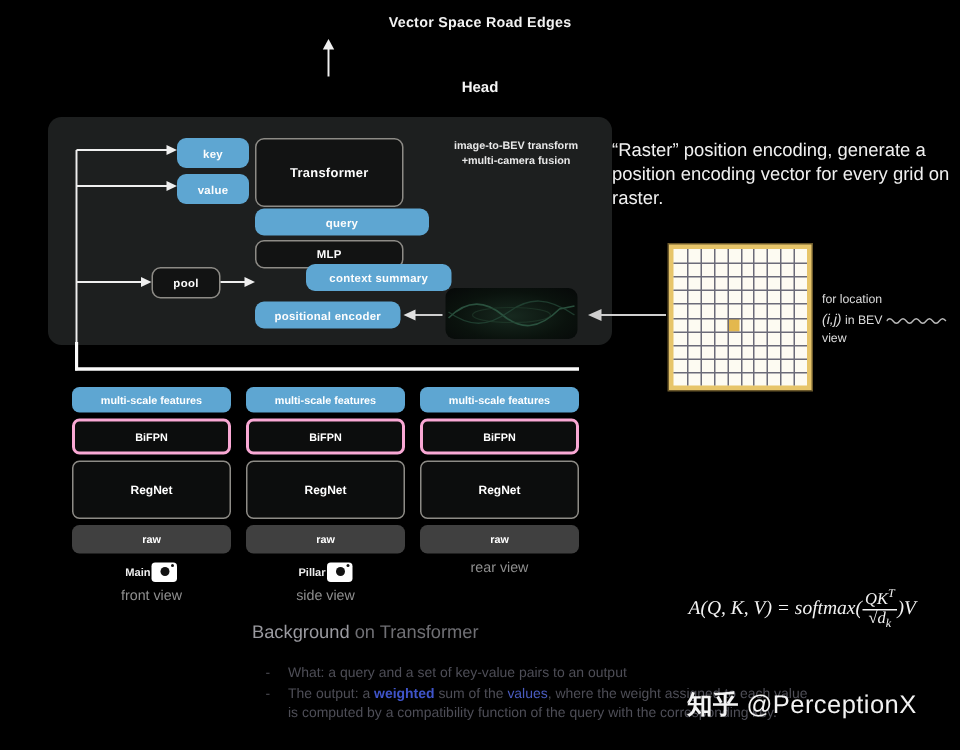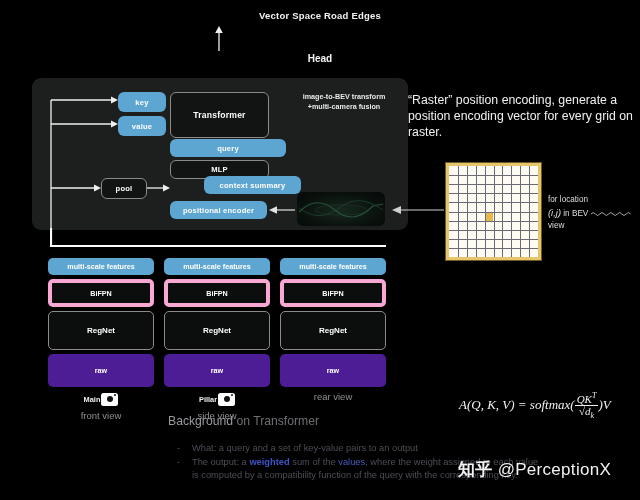--- a/index.html
+++ b/index.html
@@ -67,23 +67,23 @@
   
   #whiteline{left:50px;top:228px;width:336px;height:20px;}
 
   
   .col{position:absolute;top:258px;width:106px;}
   #col0{left:48px;} #col1{left:164px;} #col2{left:280px;}
   .col .cell{margin-bottom:4px;border-radius:5px;display:flex;
      align-items:center;justify-content:center;
      font-size:7.2px;font-weight:700;color:#fff;}
   .col .msf{height:17px;background:#5ea6d2;}
-  .col .bifpn{height:20px;background:#0c0d0d;border:4px solid #f9a8d4;text-align:right;}
+  .col .bifpn{height:20px;background:#0c0d0d;border:2px solid #f9a8d4;text-align:right;}
   .col .regnet{height:37px;background:#0c0d0d;border:1px solid #8d8b86;font-size:8px;}
-  .col .raw{height:33px;background:#4c1d95;}
+  .col .raw{height:19px;background:#404040;}
   .col .camrow{height:16px;display:flex;align-items:center;
      justify-content:center;gap:1px;margin-top:2px;}
   .col .camname{font-size:7.4px;font-weight:700;color:#ededed;}
   .camicon{width:17px;height:13px;background:#fff;border-radius:2.5px;
      position:relative;}
   .camicon:before{content:"";position:absolute;left:50%;top:50%;
      width:6px;height:6px;margin:-3px 0 0 -3px;border-radius:50%;
      background:#111;}
   .camicon:after{content:"";position:absolute;right:2px;top:1.5px;
      width:2px;height:1.5px;background:#111;border-radius:1px;}

